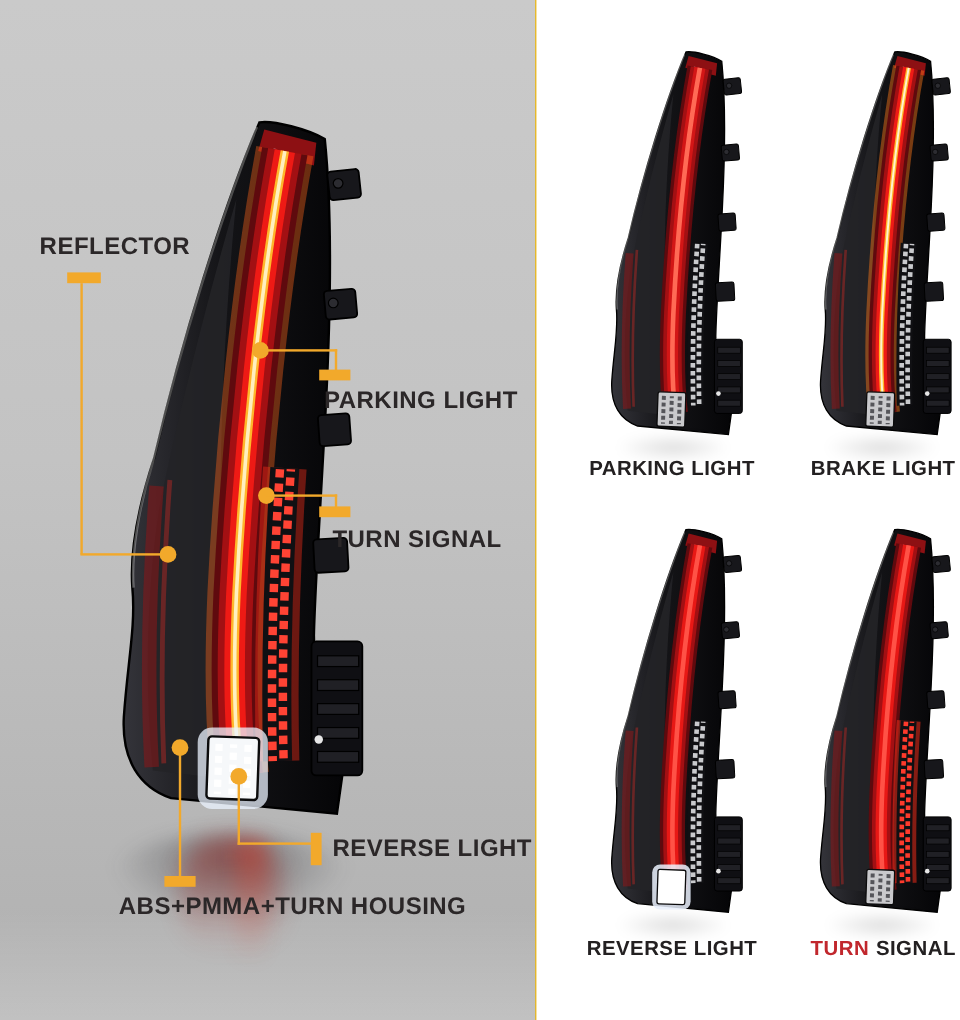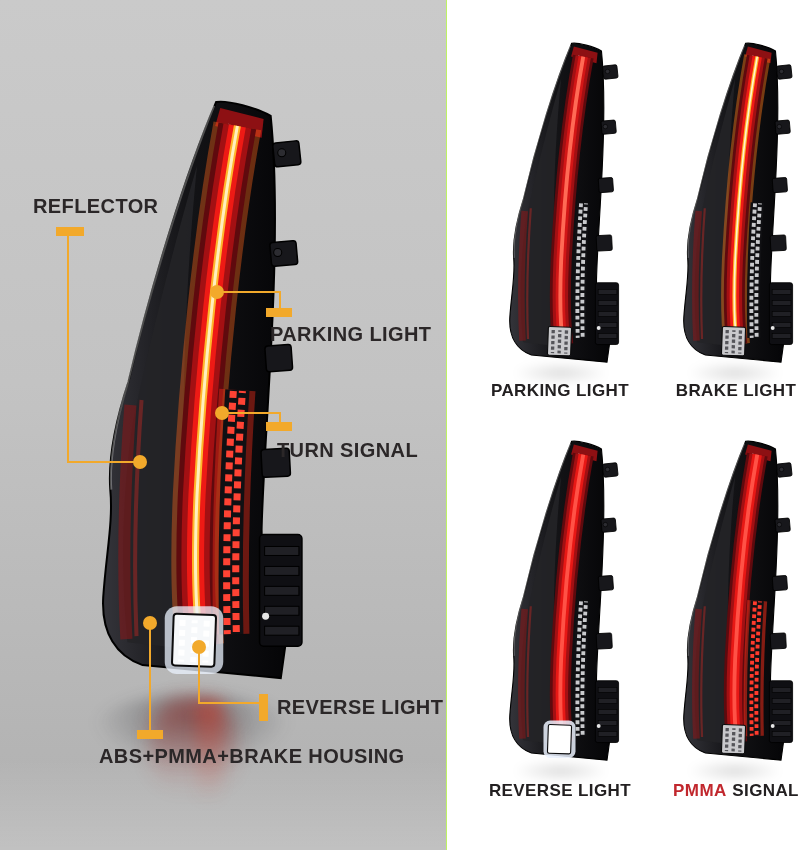--- a/index.html
+++ b/index.html
@@ -1,19 +1,19 @@
 <!DOCTYPE html>
 <html><head>
 <meta charset="utf-8">
 <style>
   html,body{margin:0;padding:0;background:#fff;}
   .stage{
     position:relative;width:800px;height:850px;overflow:hidden;
     font-family:"Liberation Sans",sans-serif;
-    background:#bef264;
+    background:#eab308;
   }
   
   .left-panel{
     position:absolute;left:0;top:0;width:446px;height:850px;
     background:linear-gradient(180deg,#cacaca 0%,#c3c3c3 45%,#b0b0b0 100%);
   }
   .left-panel .bottom-haze{
     position:absolute;left:0;bottom:0;width:100%;height:90px;
     background:linear-gradient(180deg,rgba(255,255,255,0) 0%,rgba(255,255,255,.22) 100%);
   }
@@ -174,21 +174,21 @@
 
   <div class="c-dot" style="left:192px;top:640px;"></div>
   <div class="c-line-v" style="left:198px;top:647px;height:57px;"></div>
   <div class="c-line-h" style="left:198px;top:702px;width:61px;"></div>
   <div class="marker-v" style="left:259px;top:694px;height:27px;"></div>
   <div class="callout-label" style="left:277px;top:695px;">REVERSE LIGHT</div>
 
   <div class="c-dot" style="left:143px;top:616px;"></div>
   <div class="c-line-v" style="left:149px;top:623px;height:108px;"></div>
   <div class="marker-h" style="left:137px;top:730px;width:26px;"></div>
-  <div class="callout-label" style="left:99px;top:744px;">ABS+PMMA+BRAKE HOUSING</div>
+  <div class="callout-label" style="left:99px;top:744px;">ABS+PMMA+TURN HOUSING</div>
 
   <section class="right-panel"></section>
 
   <svg class="fig-svg pos-parking lamp v-parking" viewBox="0 0 230 600" preserveAspectRatio="none">
       <use href="#lamp" xlink:href="#lamp"></use>
     </svg>
   <svg class="fig-svg pos-brake lamp v-brake" viewBox="0 0 230 600" preserveAspectRatio="none">
       <use href="#lamp" xlink:href="#lamp"></use>
     </svg>
   <svg class="fig-svg pos-reverse lamp v-reverse" viewBox="0 0 230 600" preserveAspectRatio="none">
@@ -200,16 +200,16 @@
 
   <div class="mini-refl" style="left:513px;top:362px;"></div>
   <div class="mini-refl" style="left:687px;top:362px;"></div>
   <div class="mini-refl" style="left:513px;top:760px;"></div>
   <div class="mini-refl" style="left:687px;top:760px;"></div>
 
   <div class="caption col1 row1">PARKING LIGHT</div>
   <div class="caption col2 row1">BRAKE LIGHT</div>
   <div class="caption col1 row2">REVERSE LIGHT</div>
   <div class="caption col2 row2">
-    <span class="accent-word">PMMA</span><span class="rest-word">SIGNAL</span>
+    <span class="accent-word">TURN</span><span class="rest-word">SIGNAL</span>
   </div>
 
 </div>
 
 </body></html>

